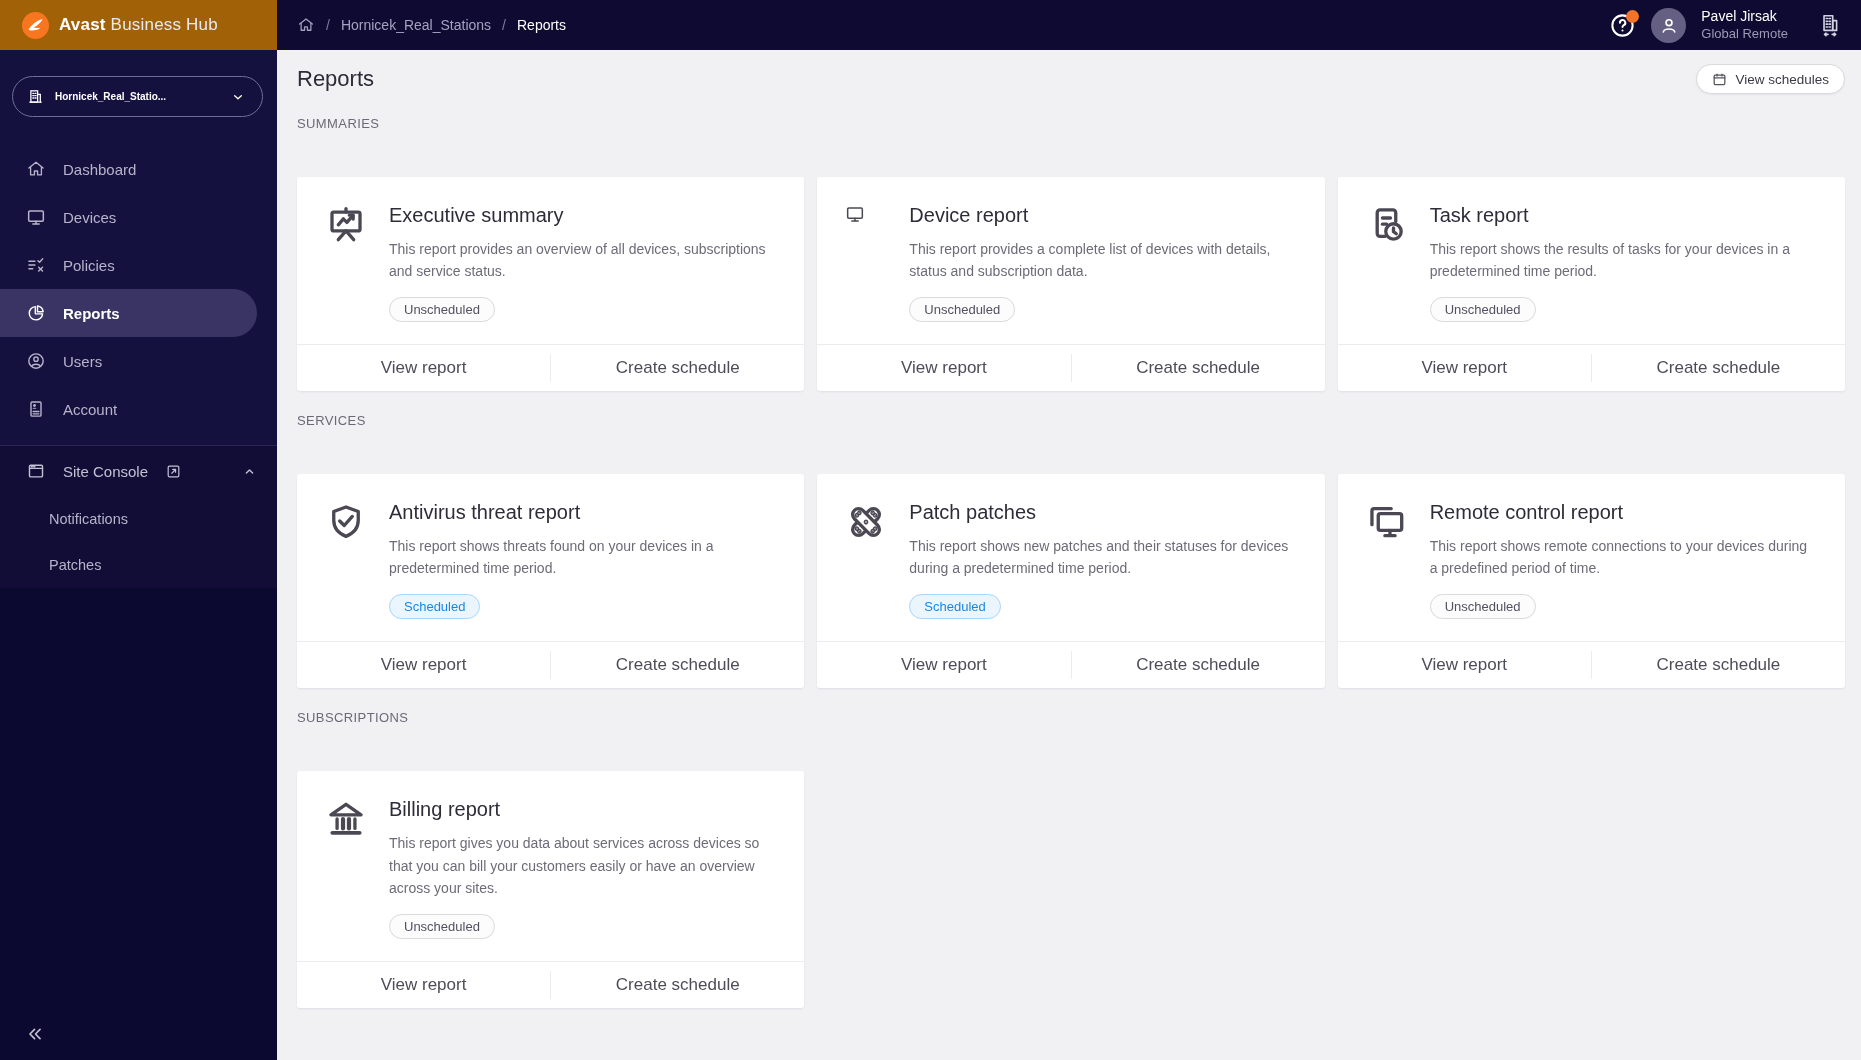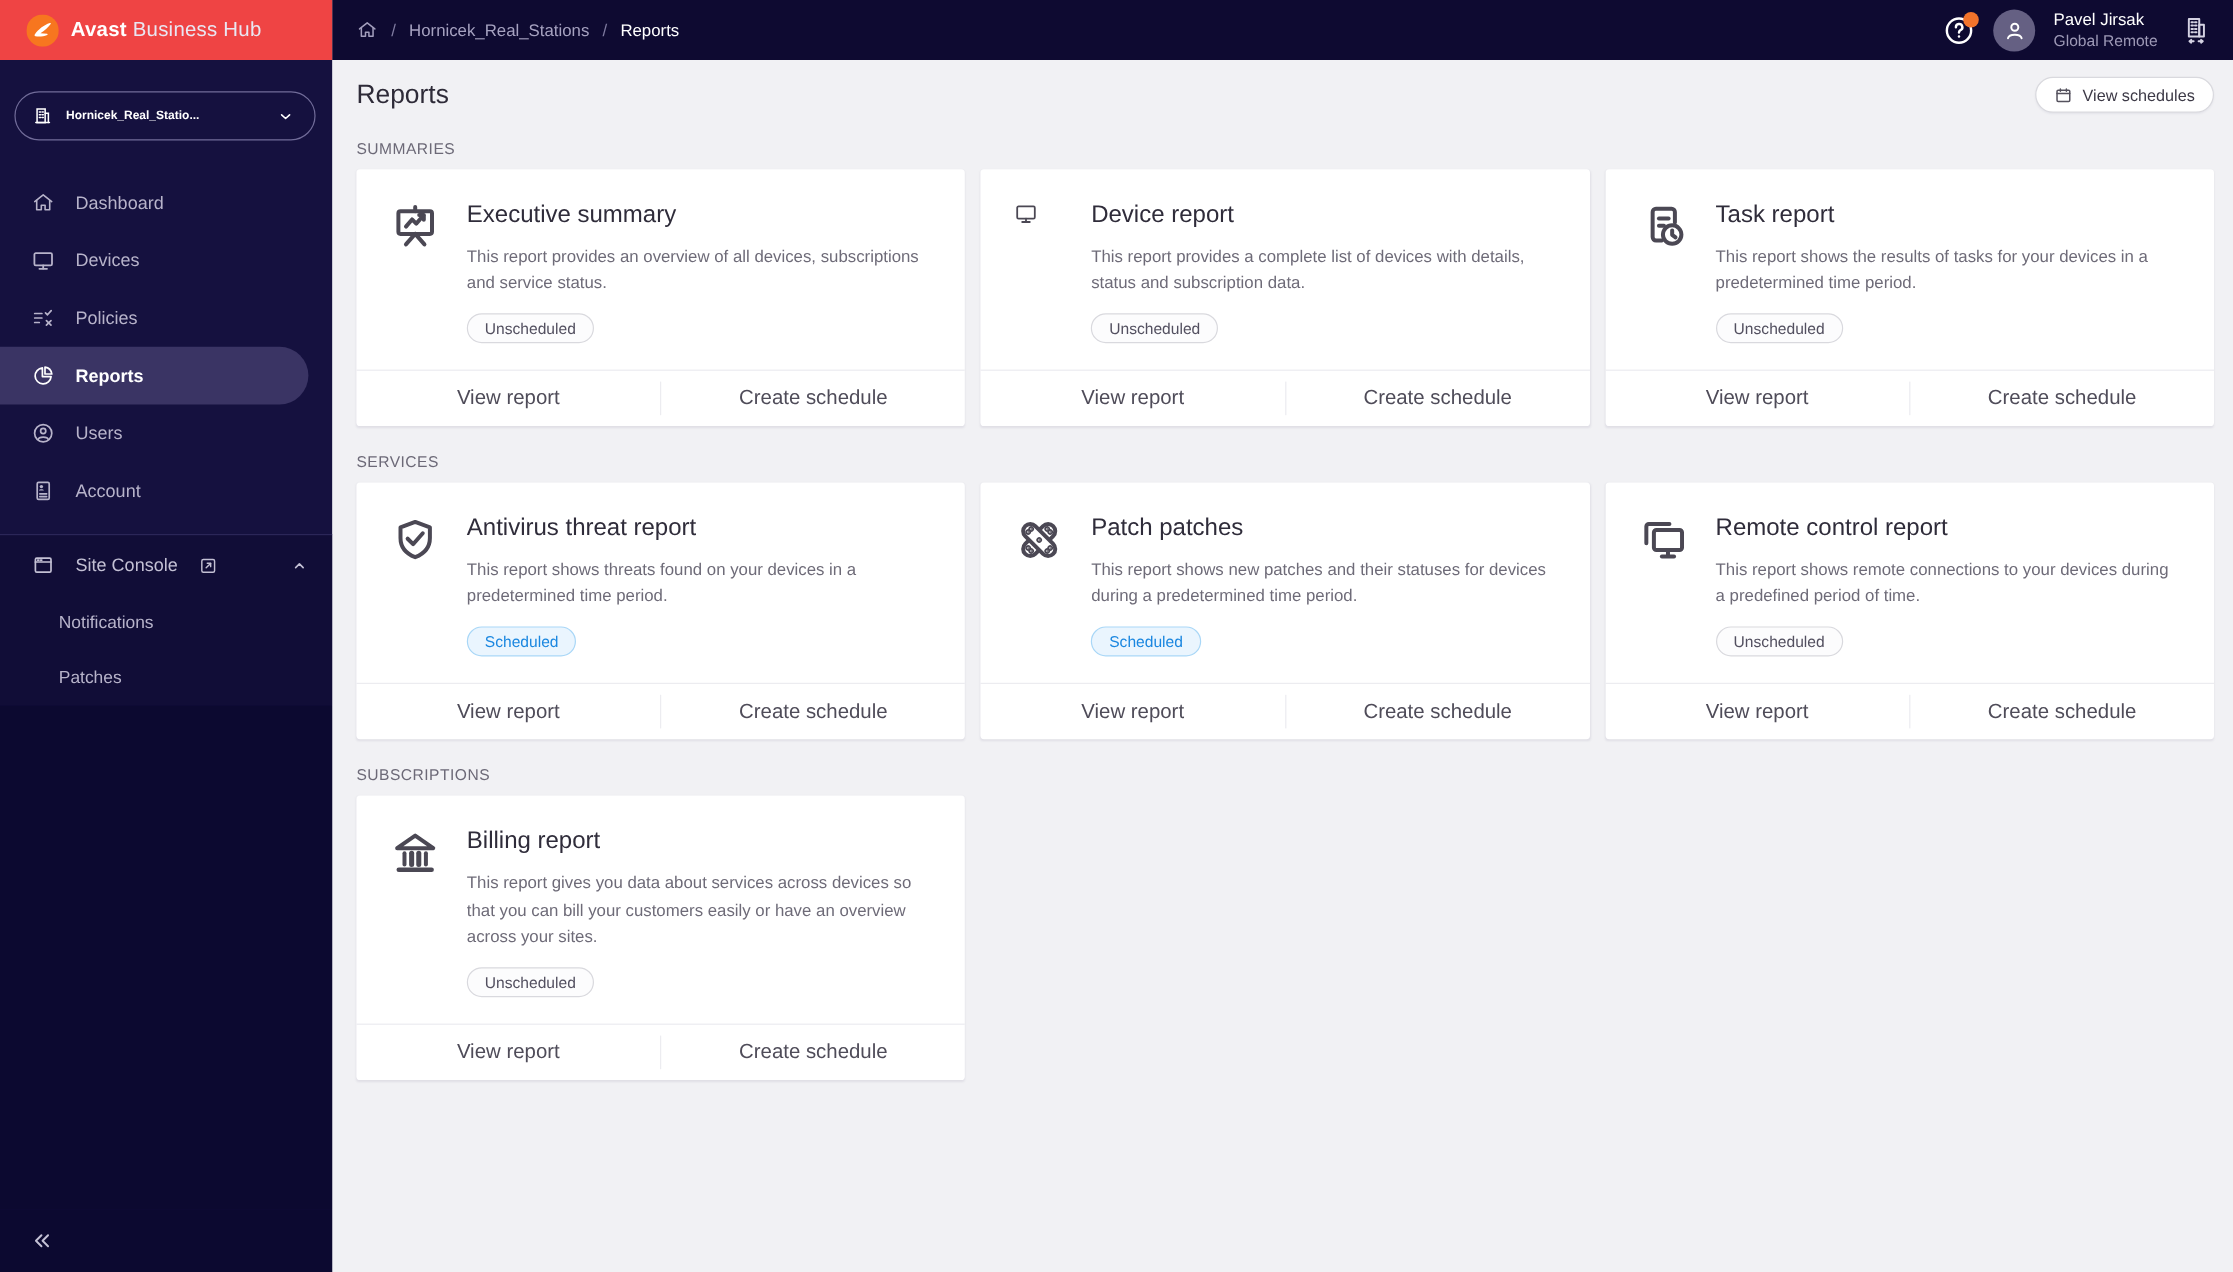--- a/index.html
+++ b/index.html
@@ -3,21 +3,21 @@
 <meta charset="utf-8">
 <style>
   * { box-sizing: border-box; margin: 0; padding: 0; }
   html, body { width: 1861px; height: 1060px; overflow: hidden; }
   body { font-family: "Liberation Sans", sans-serif; background: #F1F1F4; }
 
   .app { display: flex; width: 1861px; height: 1060px; }
 
   
   .sidebar { width: 277px; flex: none; background: #15113F; display: flex; flex-direction: column; color: #B7B3CA; }
-  .logo-row { height: 50px; display: flex; align-items: center; padding-left: 22px; gap: 10px; background: #ef4444; }
+  .logo-row { height: 50px; display: flex; align-items: center; padding-left: 22px; gap: 10px; background: #a16207; }
   .logo-mark { width: 27px; height: 27px; flex: none; }
   .logo-text { font-size: 17px; color: #FFFFFF; letter-spacing: .2px; white-space: nowrap; }
   .logo-text b { font-weight: bold; }
   .logo-text span { font-weight: normal; color: #E9E7F2; }
 
   .site-pill { margin: 26px 14px 6px 12px; height: 41px; border: 1px solid #716C99; border-radius: 22px;
     display: flex; align-items: center; padding: 0 16px 0 14px; gap: 11px; color: #FFFFFF; cursor: pointer; }
   .site-pill .pill-label { font-size: 10px; font-weight: bold; flex: 1; white-space: nowrap; overflow: hidden; }
   .site-pill svg { flex: none; }
 
@@ -41,37 +41,37 @@
   .breadcrumb { display: flex; align-items: center; gap: 11px; font-size: 14px; }
   .crumb-home { color: #A29EBC; display: flex; cursor: pointer; }
   .crumb-sep { color: #7F7BA0; }
   .crumb-link { color: #A6A2C0; cursor: pointer; }
   .crumb-current { color: #FFFFFF; }
 
   .top-right { margin-left: auto; display: flex; align-items: center; gap: 15px; }
   .help-wrap { position: relative; width: 28px; height: 28px; color: #FFFFFF; cursor: pointer; display: flex; align-items: center; justify-content: center; }
   .help-badge { position: absolute; top: -1px; right: -3px; width: 13px; height: 13px; border-radius: 50%; background: #F2742B; }
   .avatar { width: 35px; height: 35px; border-radius: 50%; background: #656083; display: flex; align-items: center; justify-content: center; cursor: pointer; }
-  .user-block { line-height: 1.25; margin-right: 4px; }
+  .user-block { line-height: 1.25; margin-right: 14px; }
   .user-name { font-size: 14px; color: #FFFFFF; }
   .user-role { font-size: 13px; color: #9D99B6; }
   .switcher { color: #D4D2E2; cursor: pointer; display: flex; }
 
   .content { flex: 1; overflow: auto; background: #F1F1F4; padding: 14px 16px 40px 20px; }
   .page-head { display: flex; align-items: center; justify-content: space-between; margin-bottom: 4px; }
   .page-title { font-size: 22px; font-weight: 500; color: #2E2B38; }
   .schedules-btn { height: 30px; border-radius: 15px; background: #FFFFFF; border: 1px solid #D9D9DE;
     display: flex; align-items: center; gap: 8px; padding: 2px 15px; font-size: 13.5px; color: #3C3946; cursor: pointer;
     box-shadow: 0 1px 2px rgba(20,16,60,.06); }
   .schedules-btn svg { color: #55525E; }
 
   .section-label { font-size: 13px; color: #6C6977; letter-spacing: .4px; margin: 22px 0 10px; }
   .grid { display: grid; grid-template-columns: repeat(3, 1fr); gap: 13px; }
 
-  .card { background: #FFFFFF; border-radius: 3px; box-shadow: 0 1px 2px rgba(20,16,60,.08); display: flex; flex-direction: column; }
+  .card { background: #FFFFFF; border-radius: 3px; box-shadow: 0 1px 2px rgba(20,16,60,.08); display: flex; flex-direction: column; margin-top: 36px; }
   .card-body { display: flex; gap: 22px; padding: 27px 28px 22px; flex: 1; }
   .card-icon { width: 42px; flex: none; color: #4B4854; }
   .card-text { min-width: 0; }
   .card-title { font-size: 20px; font-weight: 500; color: #2F2C3A; margin-bottom: 11px; }
   .card-desc { font-size: 14px; color: #6E6B78; line-height: 1.58; max-width: 400px; }
   .badge { display: inline-block; margin-top: 15px; padding: 4px 14px; border-radius: 14px; font-size: 13px; }
   .badge.unscheduled { border: 1px solid #D9D9DE; background: #FCFCFD; color: #535060; }
   .badge.scheduled { border: 1px solid #A9D7F7; background: #EAF5FE; color: #1B87E0; }
   .card-footer { border-top: 1px solid #ECECF0; display: flex; height: 47px; flex: none; }
   .footer-link { flex: 1; display: flex; align-items: center; justify-content: center; font-size: 17px; color: #4F4C59; cursor: pointer; }

